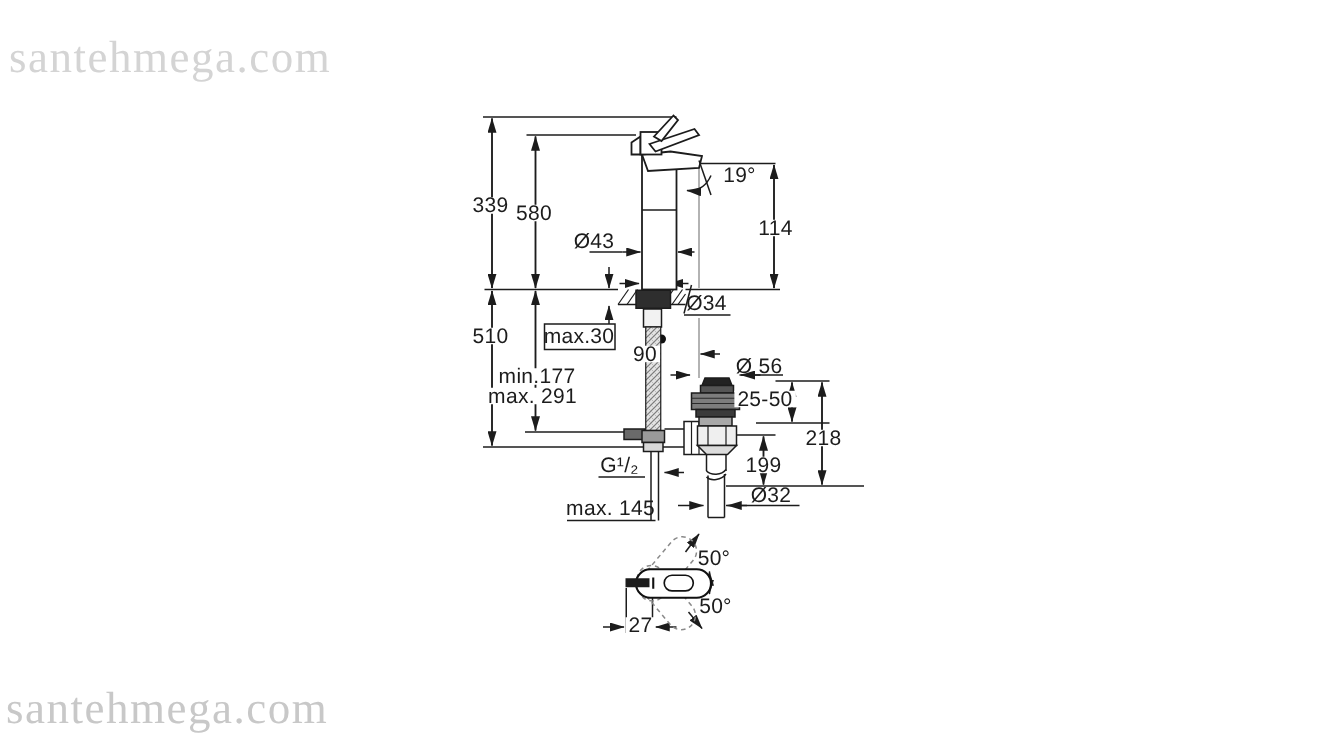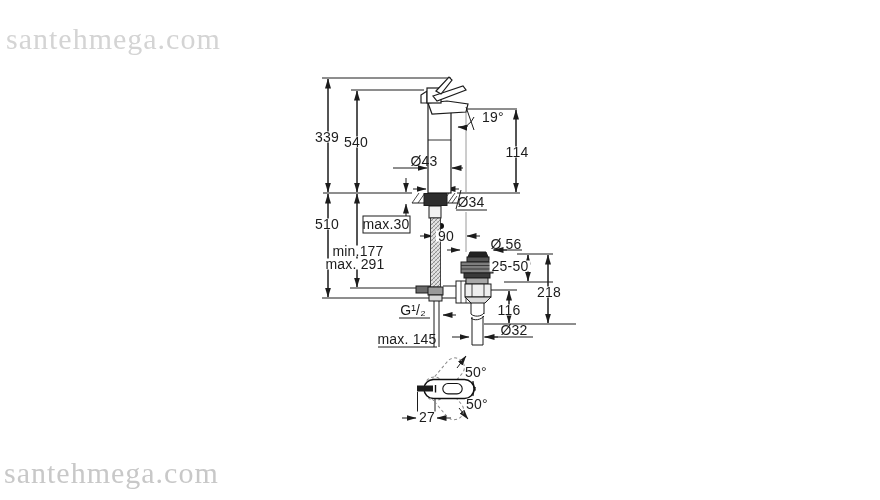--- a/index.html
+++ b/index.html
@@ -182,35 +182,35 @@
     <path d="M433.5,379.5 h31 a9.5,9.5 0 0 1 0,19 h-31 a9.5,9.5 0 0 1 0,-19 z" fill="none" stroke="#8a8a8a" stroke-width="1" stroke-dasharray="3,2.5" transform="rotate(-50 436.5 388.5)"></path>
     <path d="M433.5,379.5 h31 a9.5,9.5 0 0 1 0,19 h-31 a9.5,9.5 0 0 1 0,-19 z" fill="none" stroke="#8a8a8a" stroke-width="1" stroke-dasharray="3,2.5" transform="rotate(50 436.5 388.5)"></path>
     <path d="M433.5,379.5 h31 a9.5,9.5 0 0 1 0,19 h-31 a9.5,9.5 0 0 1 0,-19 z" fill="#ffffff" stroke="#111" stroke-width="1.4"></path>
     <path d="M448,383.5 h9 a5.2,5.2 0 0 1 0,10.4 h-9 a5.2,5.2 0 0 1 0,-10.4 z" fill="#ffffff" stroke="#111" stroke-width="1.1"></path>
     <rect x="417" y="385.5" width="16" height="6" fill="#1c1c1c"></rect>
     <line x1="435.5" y1="385" x2="435.5" y2="392.5" stroke="#111" stroke-width="1.4"></line>
   </g>
 </svg>
 
 <span class="dim bg" style="left:327px;top:137px">339</span>
-<span class="dim bg" style="left:356px;top:142px">540</span>
-<span class="dim" style="left:424px;top:161px">Ø43</span>
+<span class="dim bg" style="left:356px;top:142px">580</span>
+<span class="dim" style="left:396px;top:161px">Ø43</span>
 <span class="dim" style="left:493px;top:117px">19°</span>
 <span class="dim bg" style="left:517px;top:152px">114</span>
 <span class="dim bg" style="left:327px;top:224px">510</span>
 <span class="dim" style="left:386px;top:224px">max.30</span>
 <span class="dim" style="left:471px;top:202px">Ø34</span>
-<span class="dim bg" style="left:446px;top:236px">90</span>
+<span class="dim bg" style="left:430px;top:236px">90</span>
 <span class="dim bg" style="left:358px;top:251px">min.177</span>
 <span class="dim bg" style="left:355px;top:264px">max. 291</span>
 <span class="dim" style="left:506px;top:244px">Ø 56</span>
 <span class="dim bg" style="left:510px;top:266px">25-50</span>
 <span class="dim bg" style="left:549px;top:292px">218</span>
 <span class="dim" style="left:413px;top:310px">G¹/₂</span>
-<span class="dim bg" style="left:509px;top:310px">116</span>
+<span class="dim bg" style="left:509px;top:310px">199</span>
 <span class="dim" style="left:407px;top:339px">max. 145</span>
 <span class="dim" style="left:514px;top:330px">Ø32</span>
 <span class="dim" style="left:476px;top:372px">50°</span>
 <span class="dim" style="left:477px;top:404px">50°</span>
 <span class="dim bg" style="left:427px;top:417px">27</span>
 
 <span class="wm top">santehmega.com</span>
 <span class="wm bottom">santehmega.com</span>
 
 </div>

